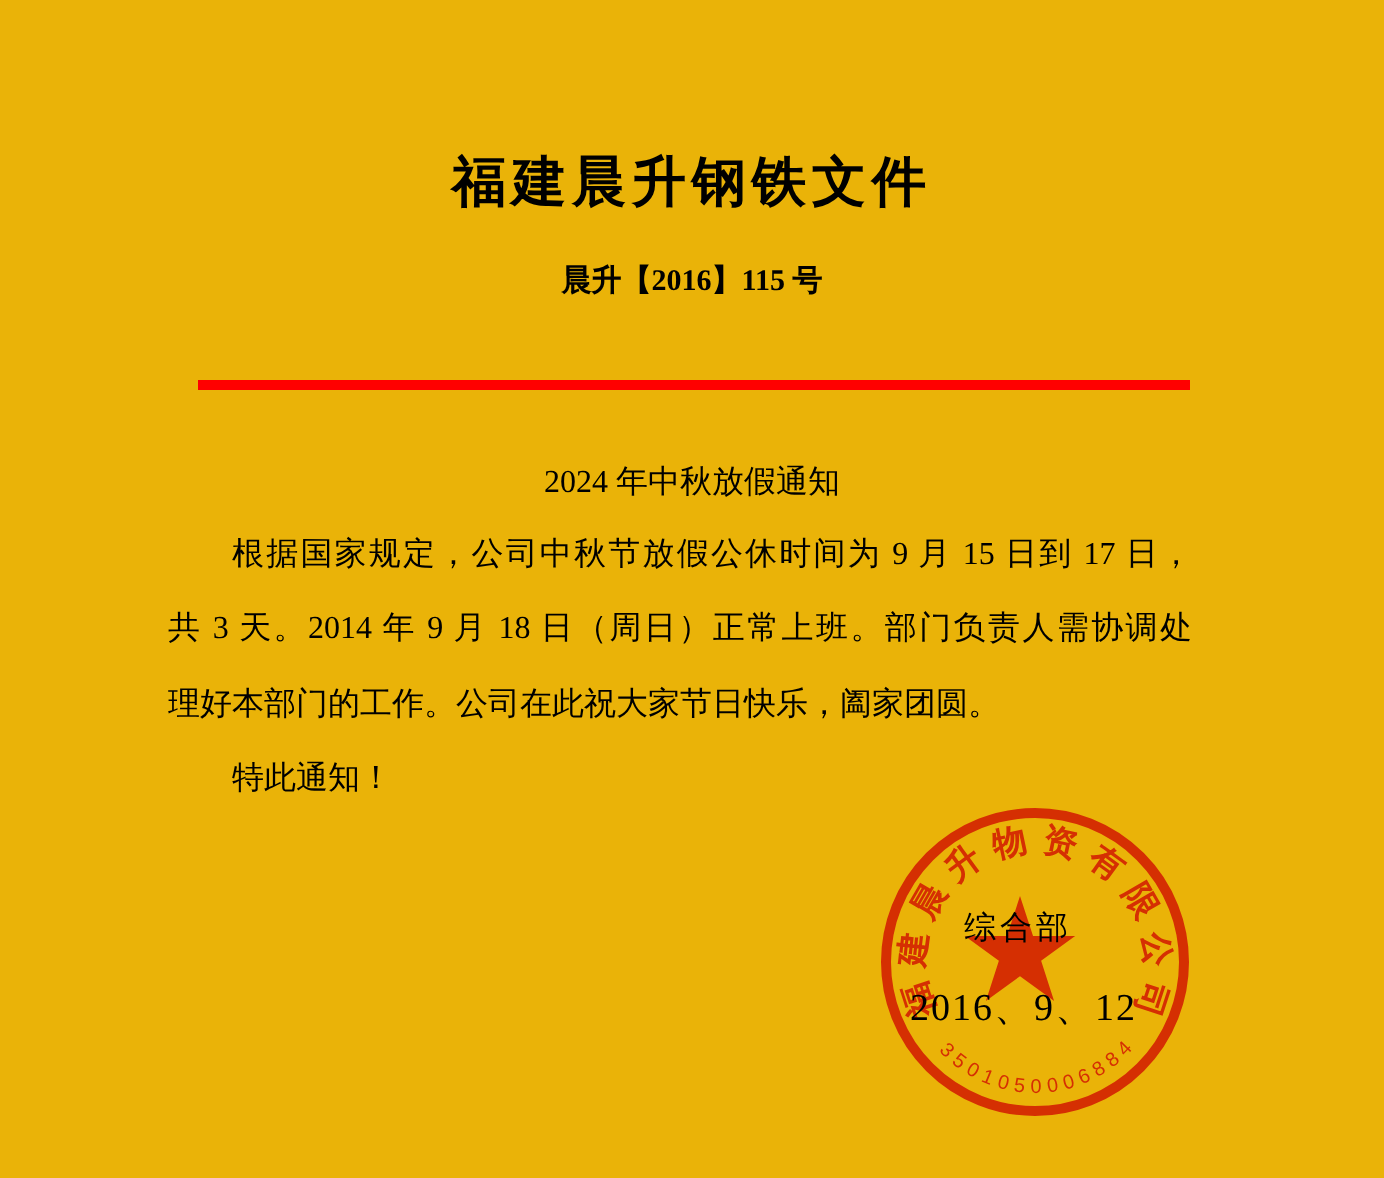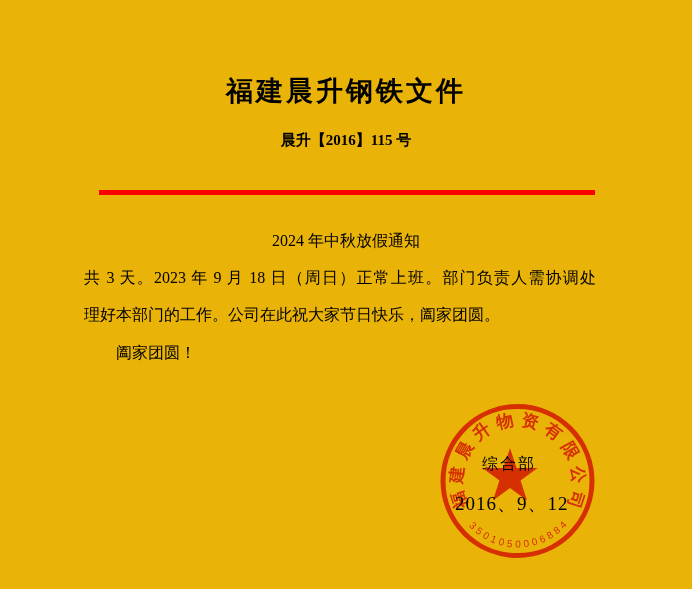--- a/index.html
+++ b/index.html
@@ -78,23 +78,24 @@
 
   <h1 class="title">福建晨升钢铁文件</h1>
 
   <div class="docnum">晨升【2016】115 号</div>
 
   <div class="rule" style="background: rgb(255, 0, 0);"></div>
 
   <div class="subject">2024 年中秋放假通知</div>
 
   <div class="body" id="body-lines">
-      <div class="body-line justify">共 3 天。2023 年 9 月 18 日（周日）正常上班。部门负责人需协调处</div>
+      <div class="body-line indent justify">根据国家规定，公司中秋节放假公休时间为 9 月 15 日到 17 日，</div>
+      <div class="body-line justify">共 3 天。2014 年 9 月 18 日（周日）正常上班。部门负责人需协调处</div>
       <div class="body-line">理好本部门的工作。公司在此祝大家节日快乐，阖家团圆。</div>
-      <div class="body-line indent">阖家团圆！</div>
+      <div class="body-line indent">特此通知！</div>
     </div>
 
   <div class="sig-dept">综合部</div>
 
   <div class="sig-date">2016、9、12</div>
 
   <svg class="stamp" id="stamp" viewBox="0 0 160 160" xmlns="http://www.w3.org/2000/svg">
       <circle cx="79.5" cy="81" r="74.5" fill="none" stroke="#e8382d" stroke-width="5"></circle>
       <polygon points="72.00,48.00 78.52,68.02 99.58,68.04 82.56,80.43 89.05,100.46 72.00,88.10 54.95,100.46 61.44,80.43 44.42,68.04 65.48,68.02" fill="#e8382d"></polygon>
       <g>

